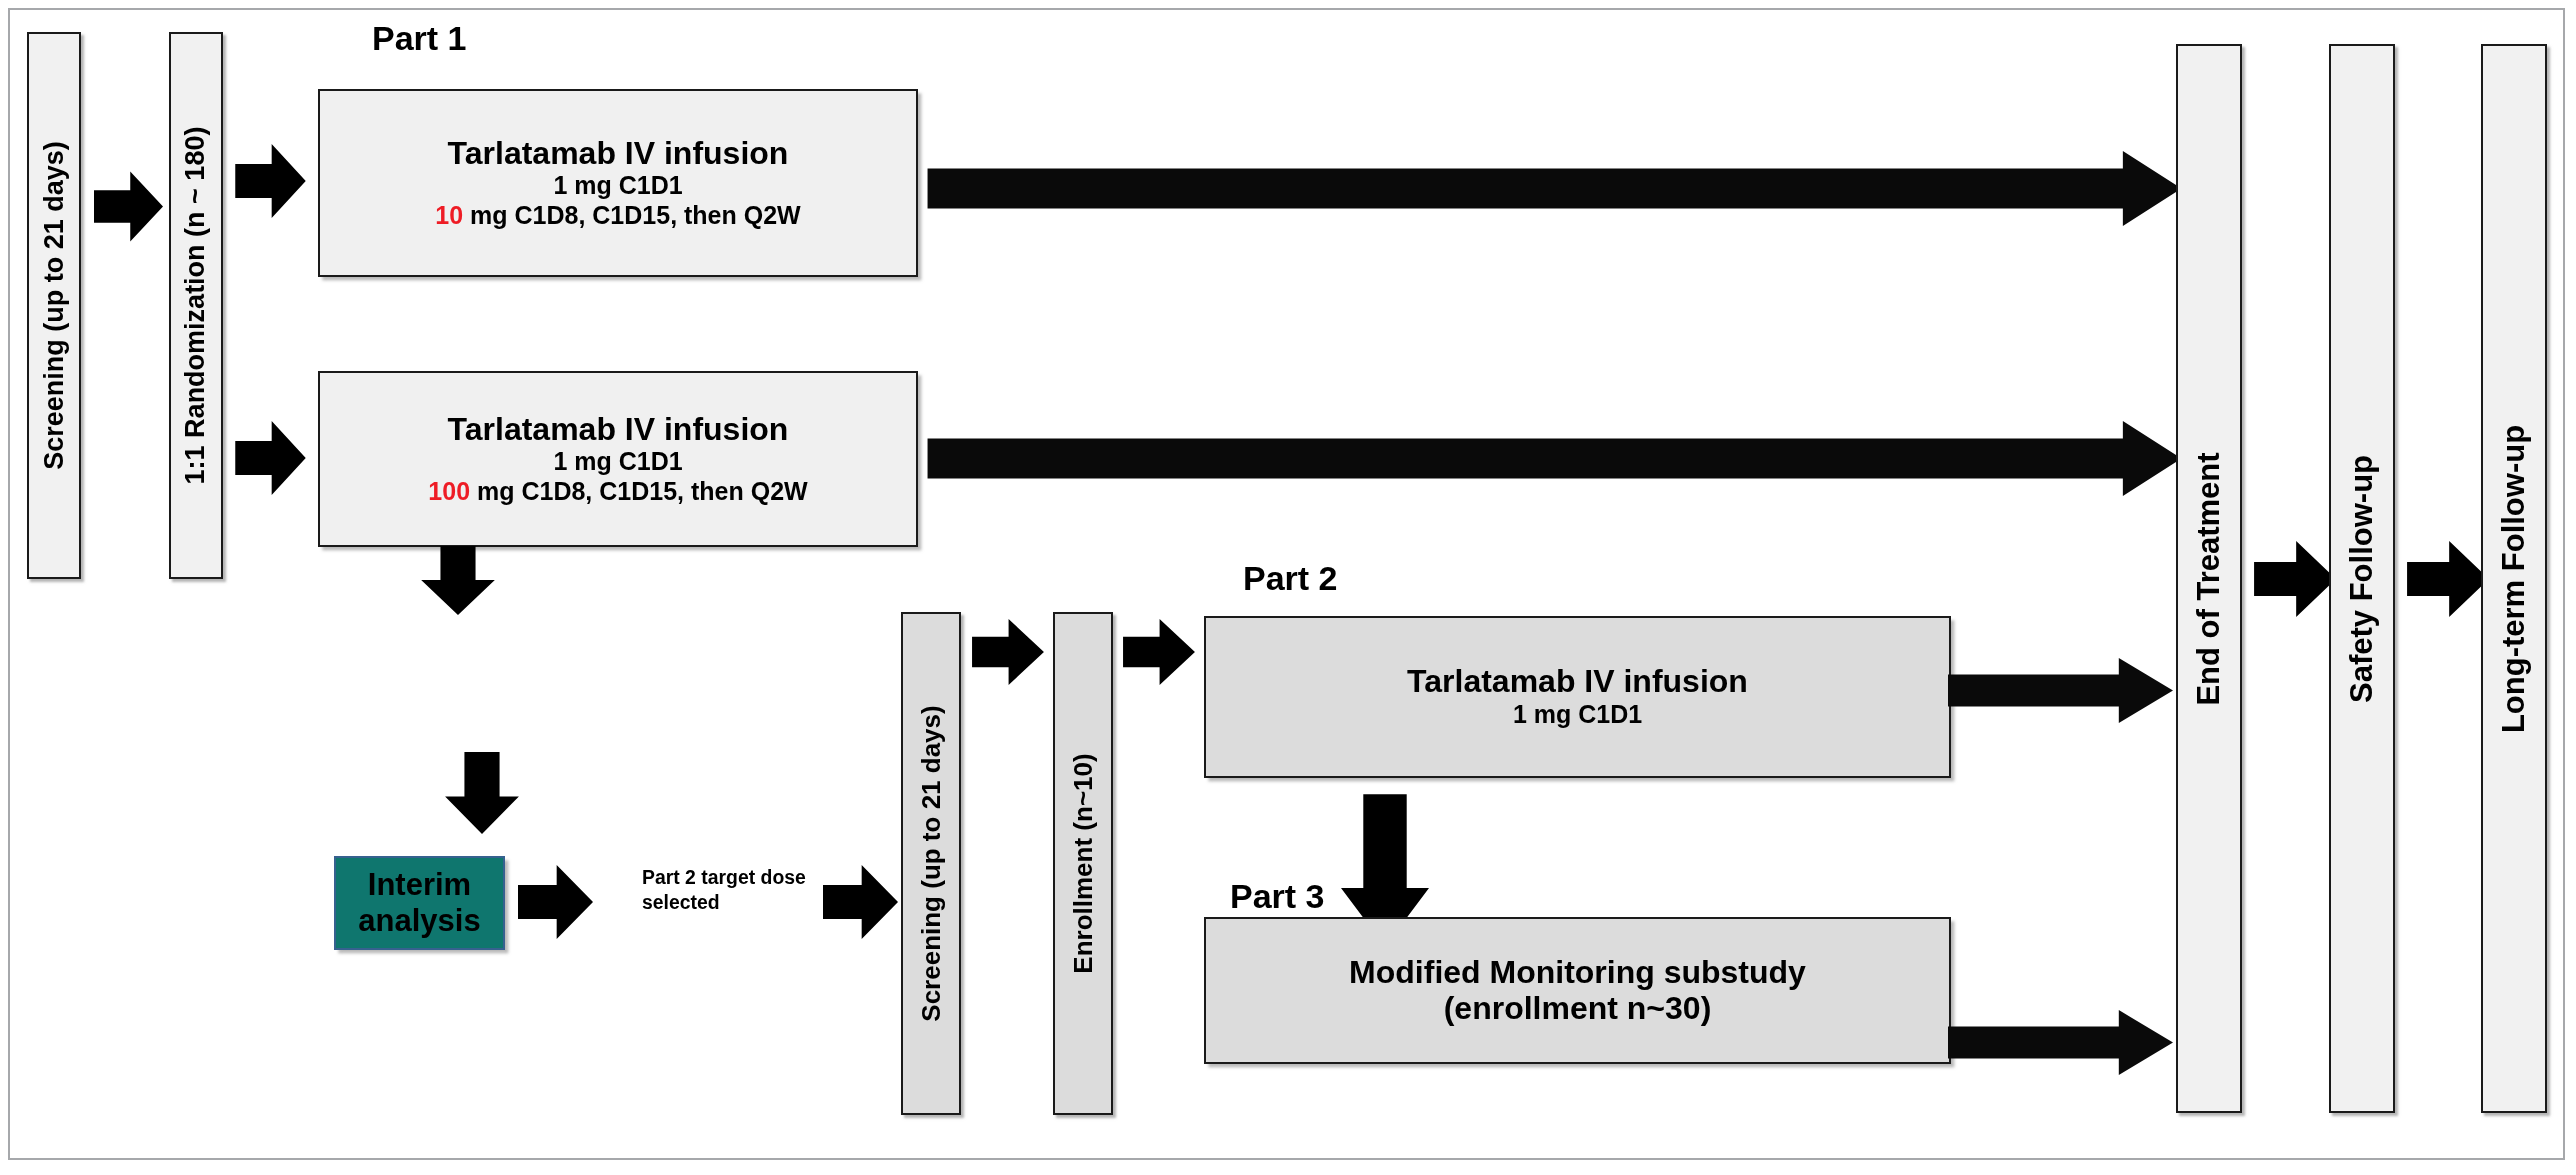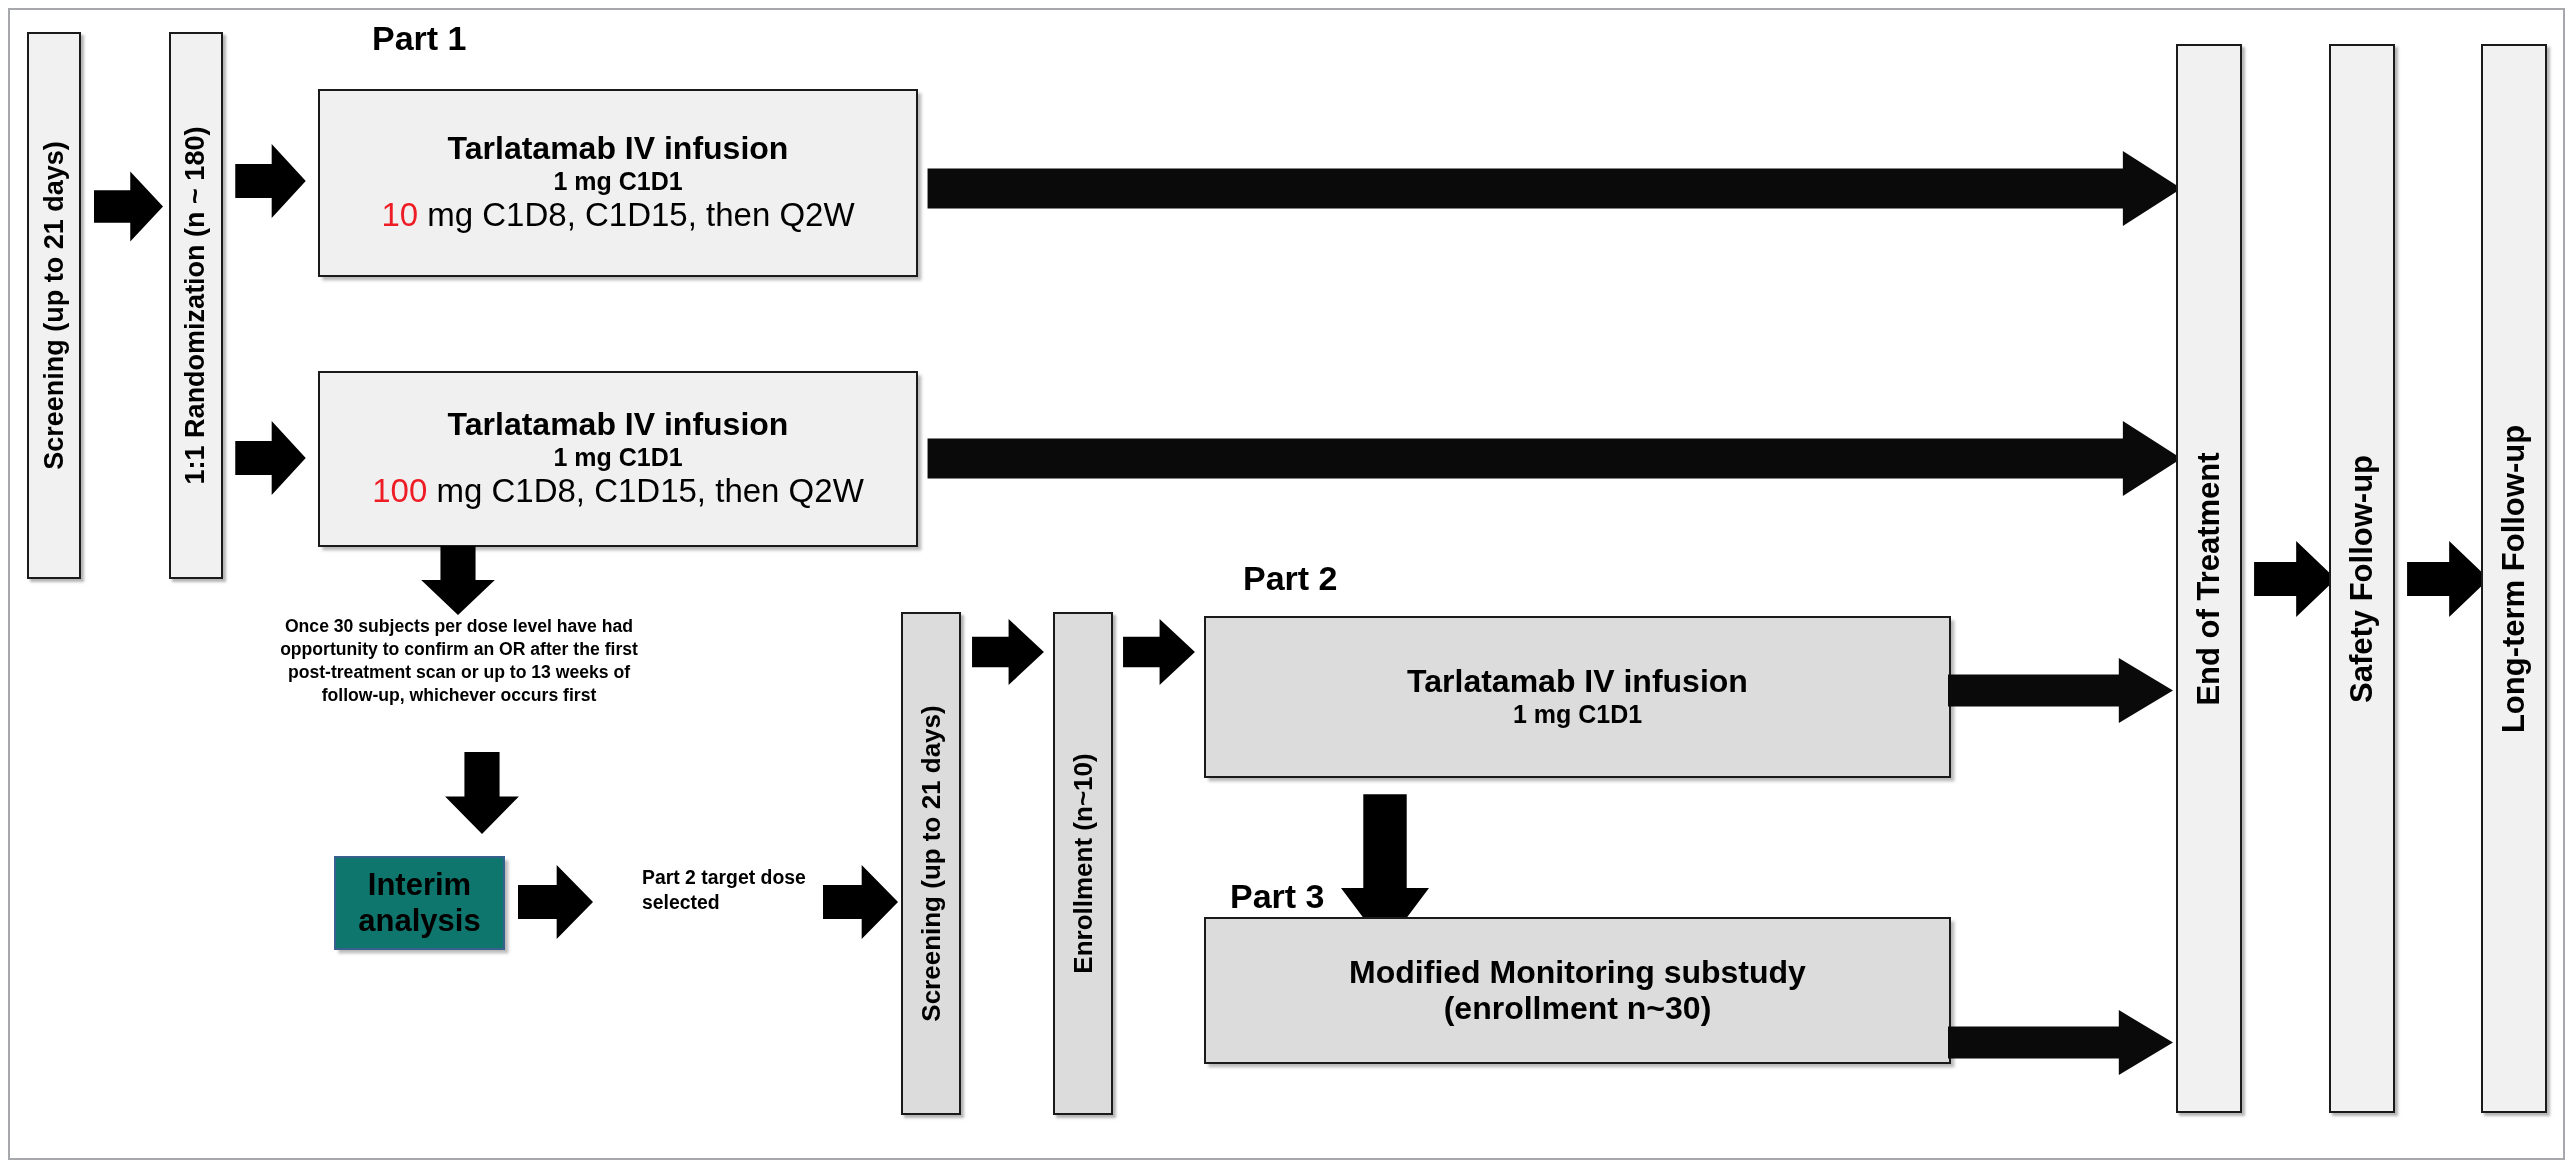--- a/index.html
+++ b/index.html
@@ -53,21 +53,21 @@
     display:flex;
     flex-direction:column;
     align-items:center;
     justify-content:center;
     text-align:center;
     color:#000;
   }
   .tbox.gray{background:#dcdcdc;}
   .tbox .l1{font-weight:bold;font-size:32px;line-height:1.12;}
   .tbox .l2{font-weight:bold;font-size:25px;line-height:1.18;}
-  .tbox .l3{font-weight:normal;font-size:33px;line-height:1.18;}
+  .tbox .l3{font-weight:bold;font-size:25px;line-height:1.18;}
   .red{color:#ee1c25;}
 
   .ibox{
     position:absolute;
     box-sizing:border-box;
     background:#0f766e;
     border:2.4px solid #36618f;
     box-shadow:3.5px 3.5px 2.9px rgba(130,130,130,0.55);
     display:flex;
     flex-direction:column;
@@ -171,21 +171,20 @@
       <polygon points="0,30 2040,30 2040,0 2140,64 2040,128 2040,98 0,98" fill="#0a0a0a"></polygon>
     </svg>
   </div>
 
   <div class="arrow" style="left:421px; top:546px; width:74px; height:69px;">
     <svg width="74" height="69" viewBox="0 0 126 118">
       <polygon points="33,0 93,0 93,58 126,58 63,118 0,58 33,58" fill="#000"></polygon>
     </svg>
   </div>
 
-  <div class="note" style="left:265px; top:615px; width:388px;">Once 30 subjects per dose level have had opportunity to confirm an OR after the first post-treatment scan or up to 13 weeks of follow-up, whichever occurs first</div>
 
   <div class="arrow" style="left:445px; top:752px; width:74px; height:82px;">
     <svg width="74" height="82" viewBox="0 0 126 140">
       <polygon points="33,0 93,0 93,76 126,76 63,140 0,76 33,76" fill="#000"></polygon>
     </svg>
   </div>
 
   <div class="ibox" style="left:334px; top:856px; width:171px; height:94px;">
     <div>Interim</div>
     <div>analysis</div>

